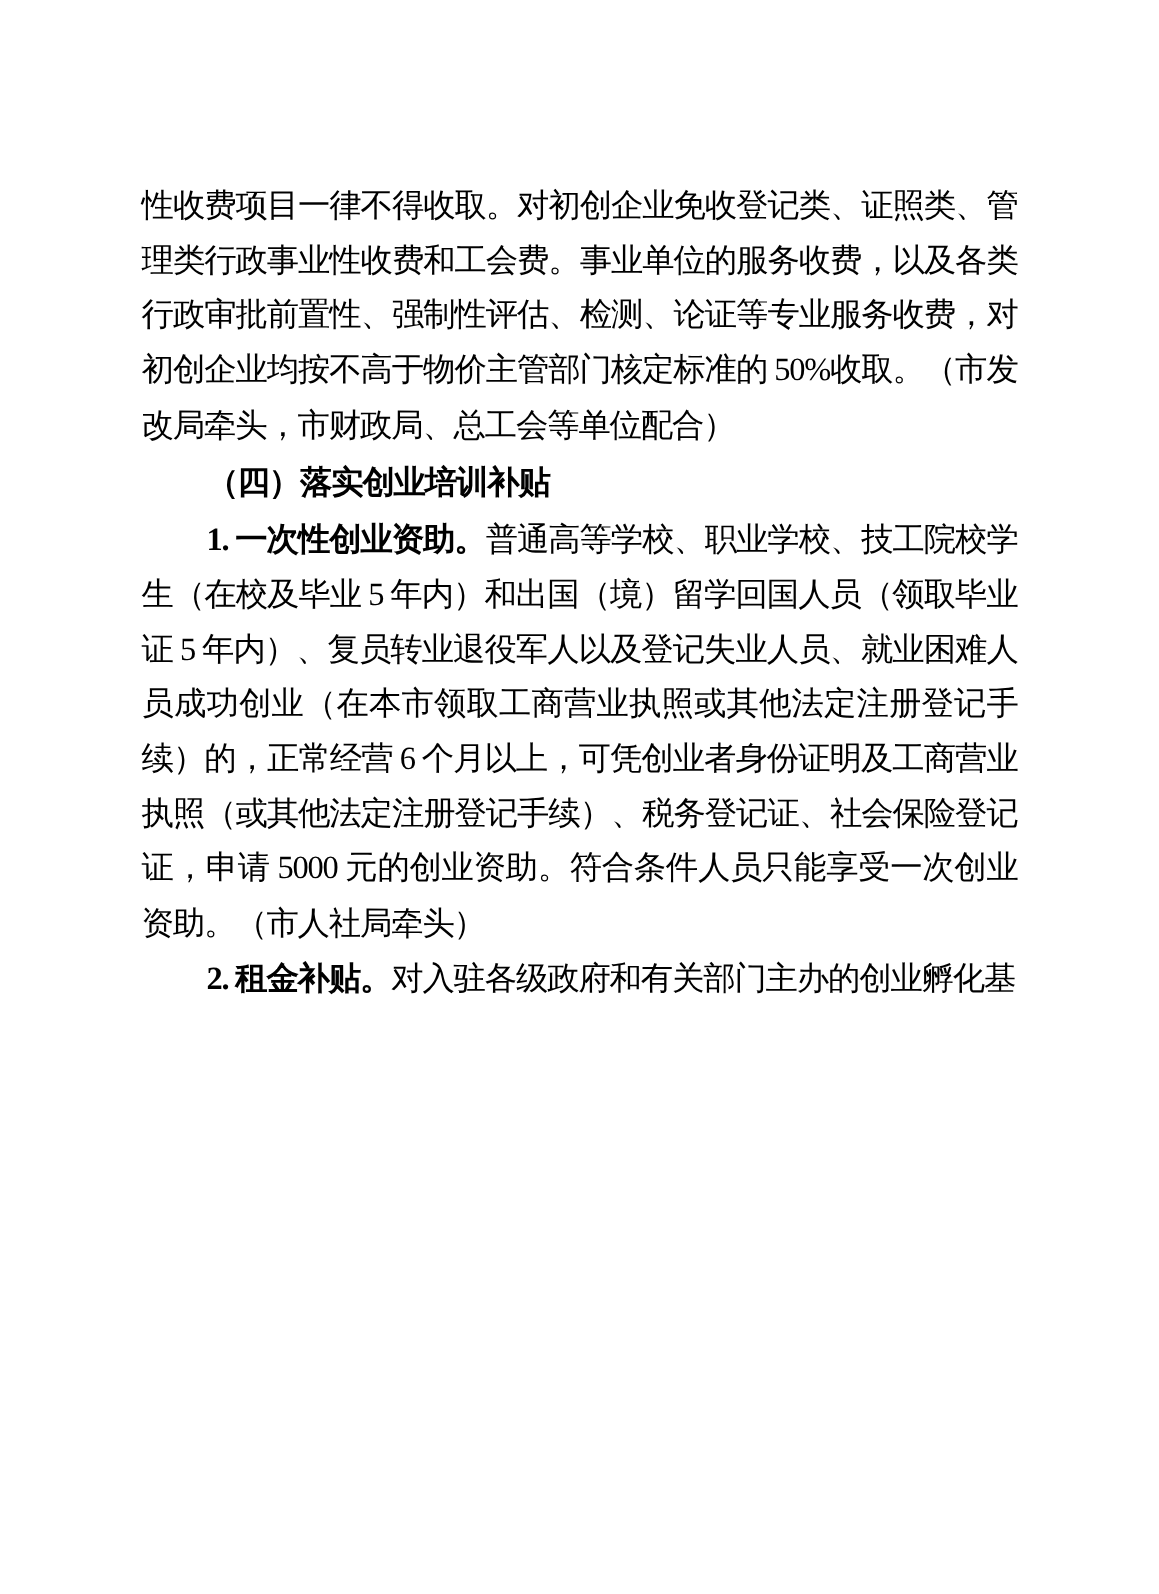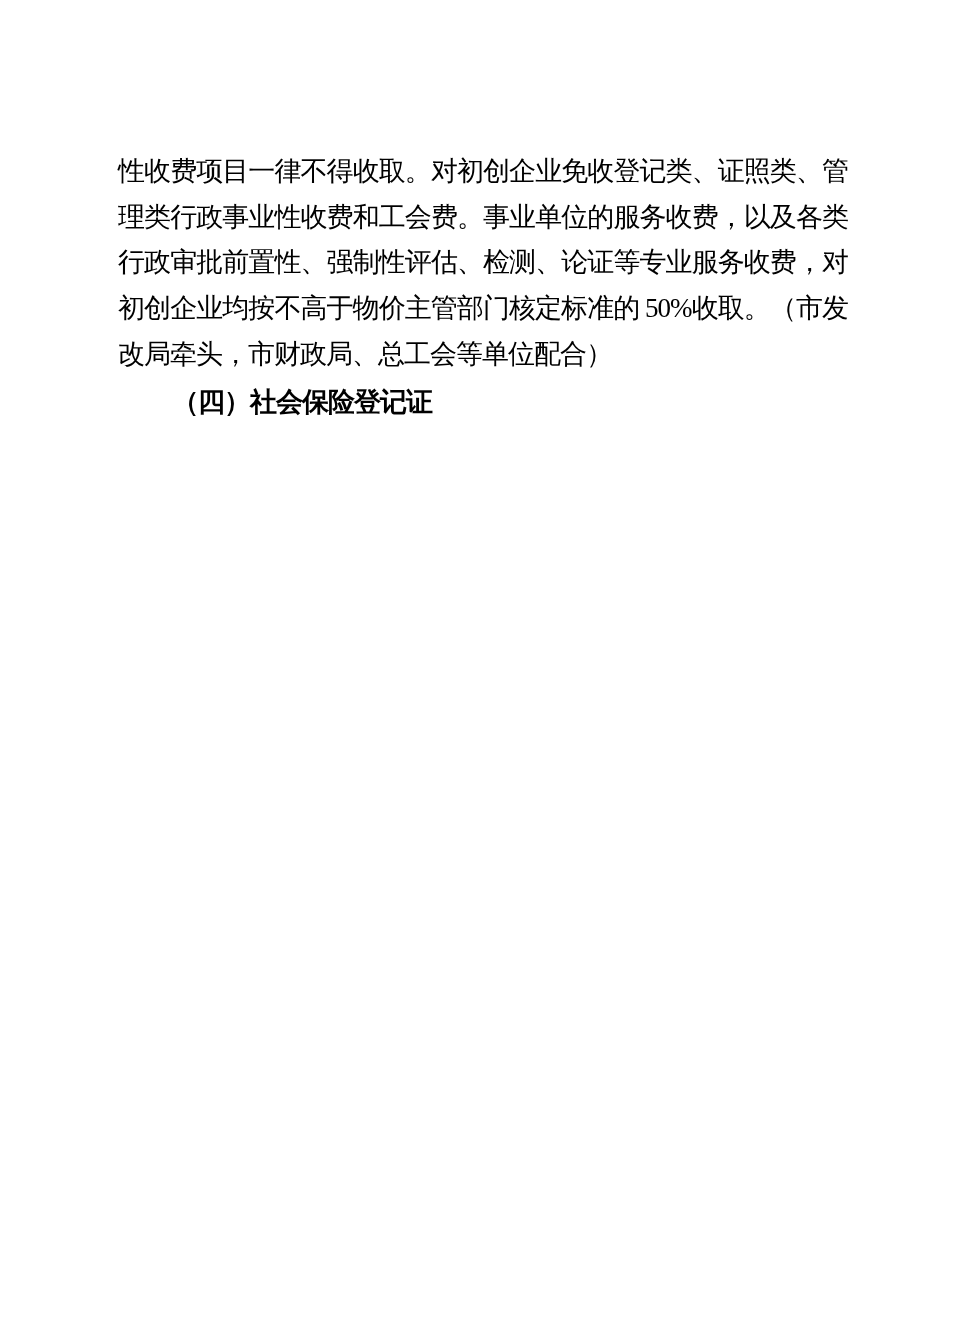--- a/index.html
+++ b/index.html
@@ -61,18 +61,20 @@
     color: #1a1a1a;
     margin: 0 10px;
   }
 </style>
 </head>
 <body>
 
 <div class="page">
   <main class="content">
       <p class="para body"><span>性收费项目一律不得收取。对初创企业免收登记类、证照类、管理类行政事业性收费和工会费。事业单位的服务收费，以及各类行政审批前置性、强制性评估、检测、论证等专业服务收费，对初创企业均按不高于物价主管部门核定标准的 50%收取。（市发改局牵头，市财政局、总工会等单位配合）</span></p>
-      <p class="para heading indent"><span class="bold-run">（四）社会保险登记证</span></p>
+      <p class="para heading indent"><span class="bold-run">（四）落实创业培训补贴</span></p>
+      <p class="para body indent"><span class="bold-run">1. 一次性创业资助。</span><span>普通高等学校、职业学校、技工院校学生（在校及毕业 5 年内）和出国（境）留学回国人员（领取毕业证 5 年内）、复员转业退役军人以及登记失业人员、就业困难人员成功创业（在本市领取工商营业执照或其他法定注册登记手续）的，正常经营 6 个月以上，可凭创业者身份证明及工商营业执照（或其他法定注册登记手续）、税务登记证、社会保险登记证，申请 5000 元的创业资助。符合条件人员只能享受一次创业资助。（市人社局牵头）</span></p>
+      <p class="para body indent"><span class="bold-run">2. 租金补贴。</span><span>对入驻各级政府和有关部门主办的创业孵化基</span></p>
     </main>
   <div class="footer">
     <span class="dash">—</span><span class="num">4</span><span class="dash">—</span>
   </div>
 </div>
 
 </body></html>

